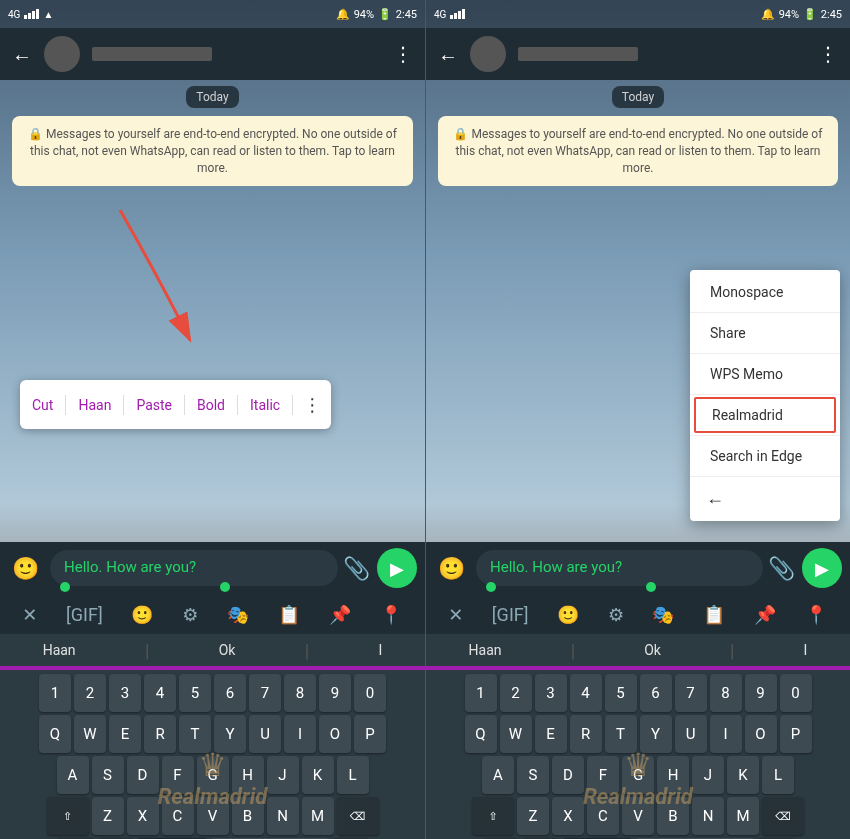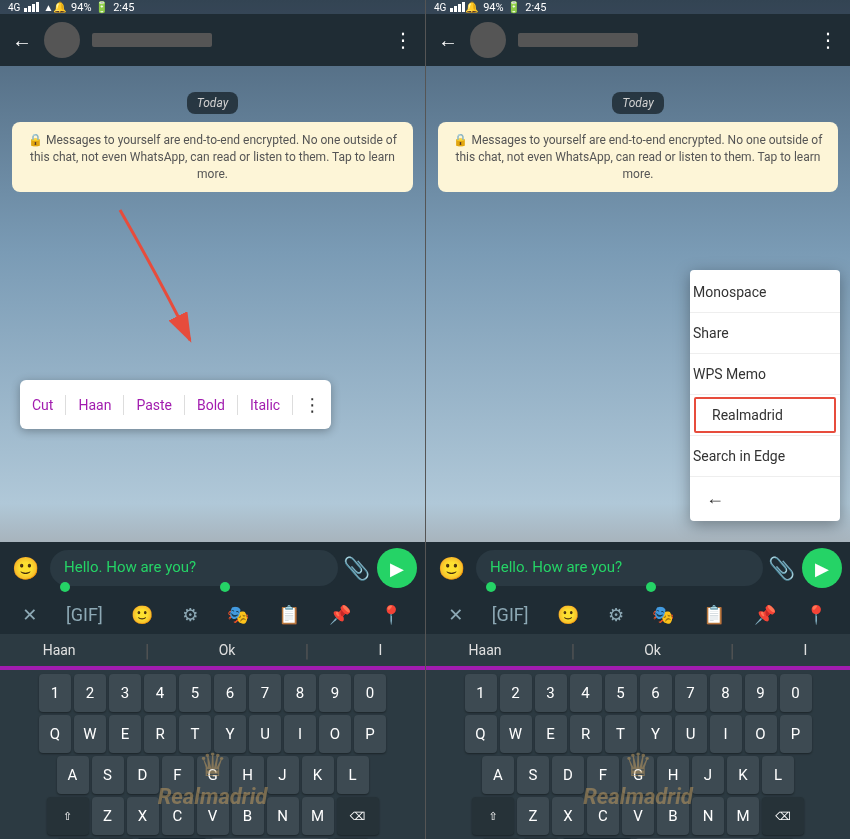--- a/index.html
+++ b/index.html
@@ -23,23 +23,24 @@
     .bg-sky {
       position: absolute;
       top: 0; left: 0; right: 0; bottom: 0;
       background: linear-gradient(180deg, #4a6278 0%, #7a9bb5 30%, #b0c8d8 60%, #8a7060 80%, #6a5040 100%);
       z-index: 0;
     }
 
     .status-bar {
       position: relative;
       z-index: 10;
-      height: 14px;
-      display: flex;
-      align-items: center;
+      height: 28px;
+      display: flex;
+      align-items: center;
+      justify-content: space-between;
       padding: 0 8px;
       background: rgba(0,0,0,0.3);
     }
 
     .status-bar-left {
       display: flex;
       gap: 4px;
       align-items: center;
     }
 
@@ -100,22 +101,21 @@
       border-radius: 2px;
     }
 
     .header-more {
       color: white;
       font-size: 20px;
     }
 
     .today-label {
       text-align: center;
-      margin: 8px 0;
-      font-style: italic;
+      margin: 2px 0;
     }
 
     .today-badge {
       background: rgba(17, 27, 33, 0.7);
       color: #d1d1d1;
       font-size: 12px;
       padding: 4px 10px;
       border-radius: 8px;
       display: inline-block;
     }
@@ -309,21 +309,21 @@
       right: 10px;
       background: white;
       border-radius: 4px;
       box-shadow: 0 4px 16px rgba(0,0,0,0.35);
       z-index: 40;
       min-width: 150px;
       padding: 4px 0;
     }
 
     .context-menu-item {
-      padding: 10px 3px;
+      padding: 10px 20px;
       font-size: 14px;
       color: #333;
       cursor: pointer;
     }
 
     .context-menu-item.highlighted {
       border: 2px solid #e74c3c;
       margin: 2px 4px;
       padding: 8px 16px;
       border-radius: 2px;

